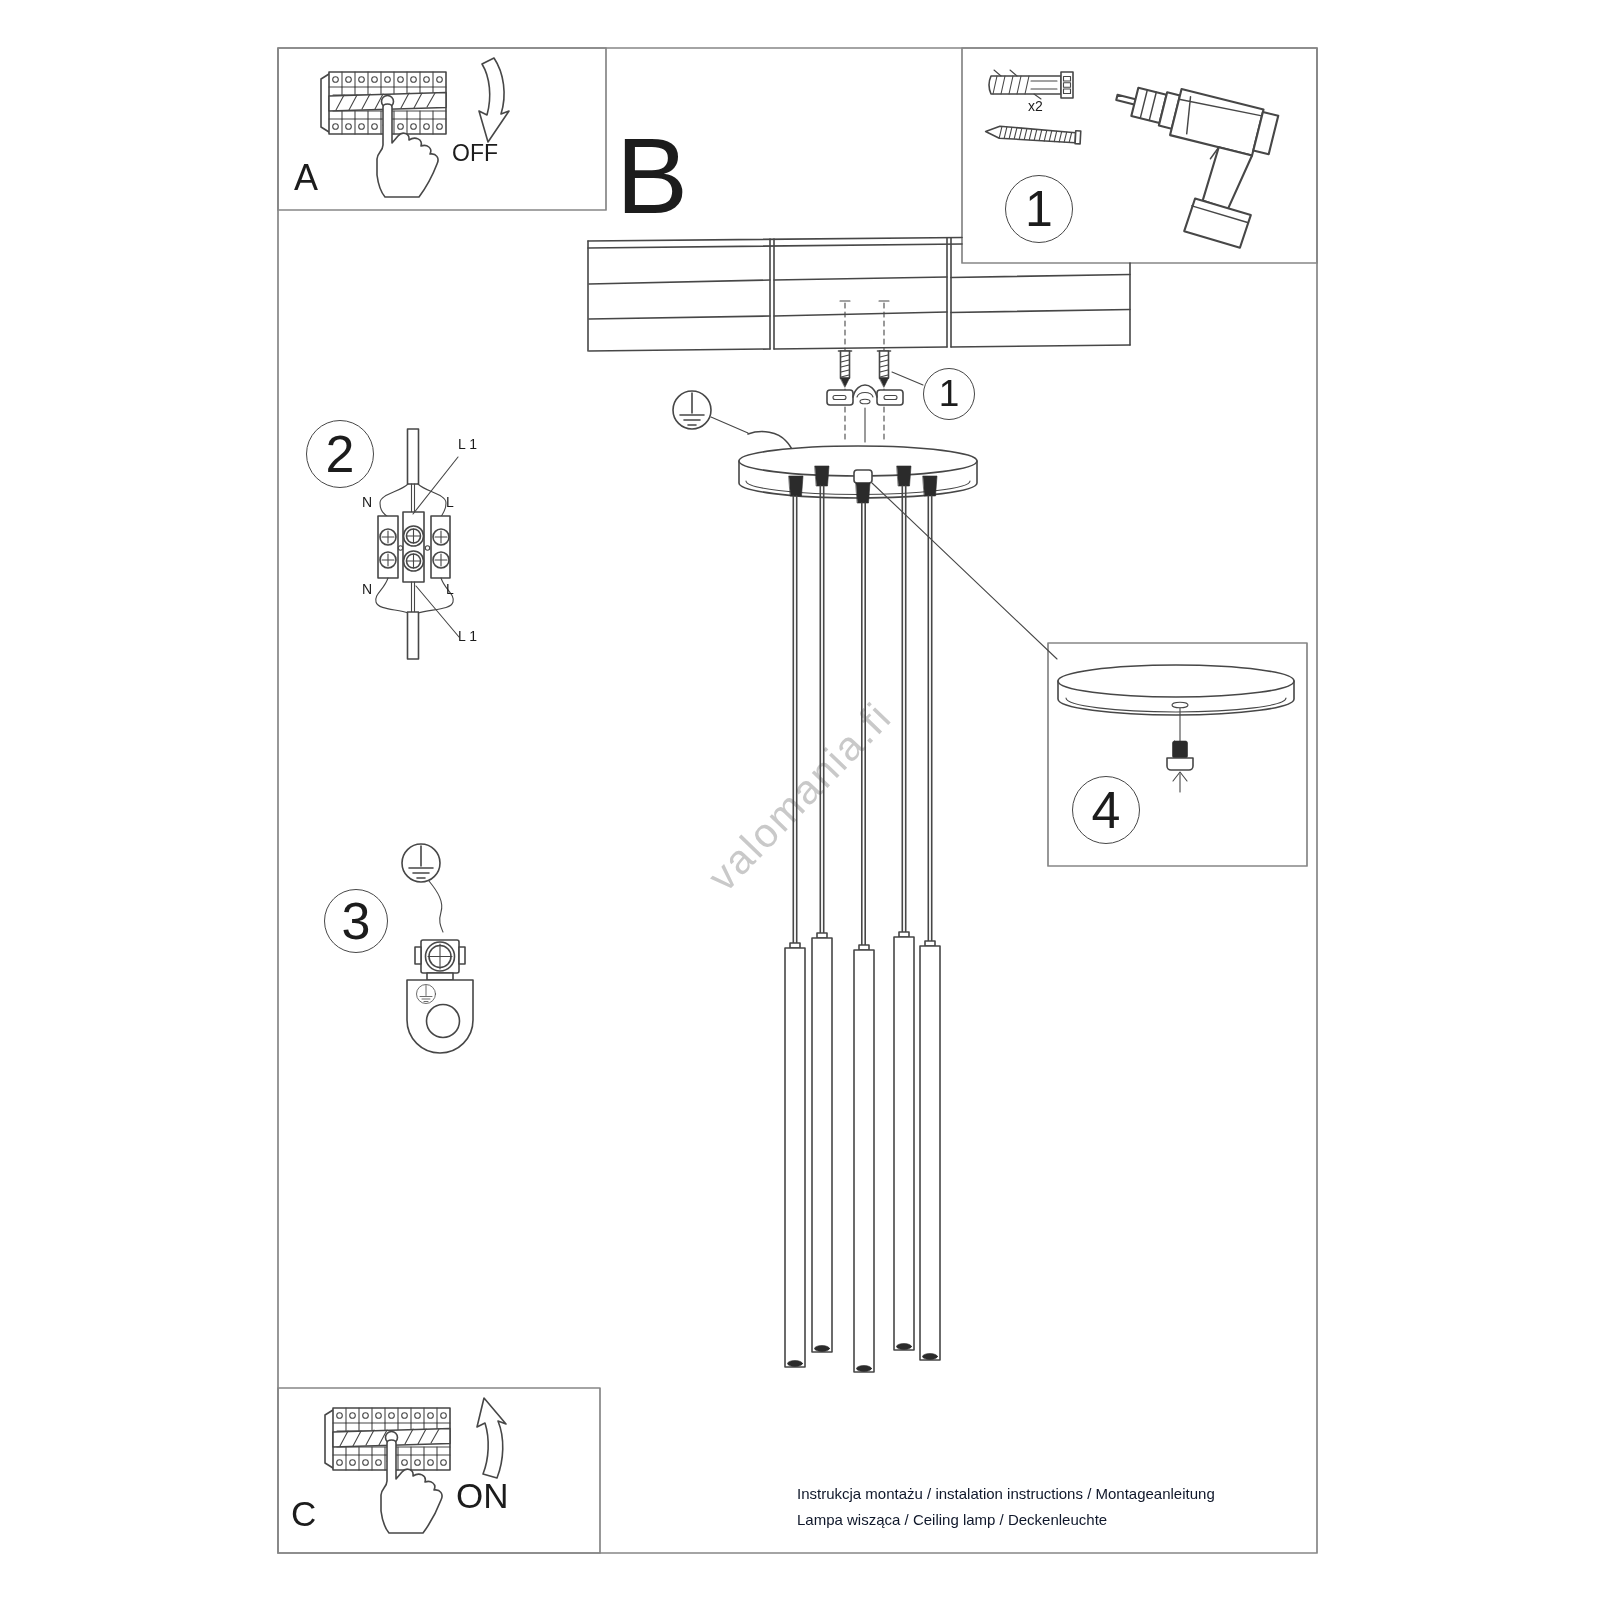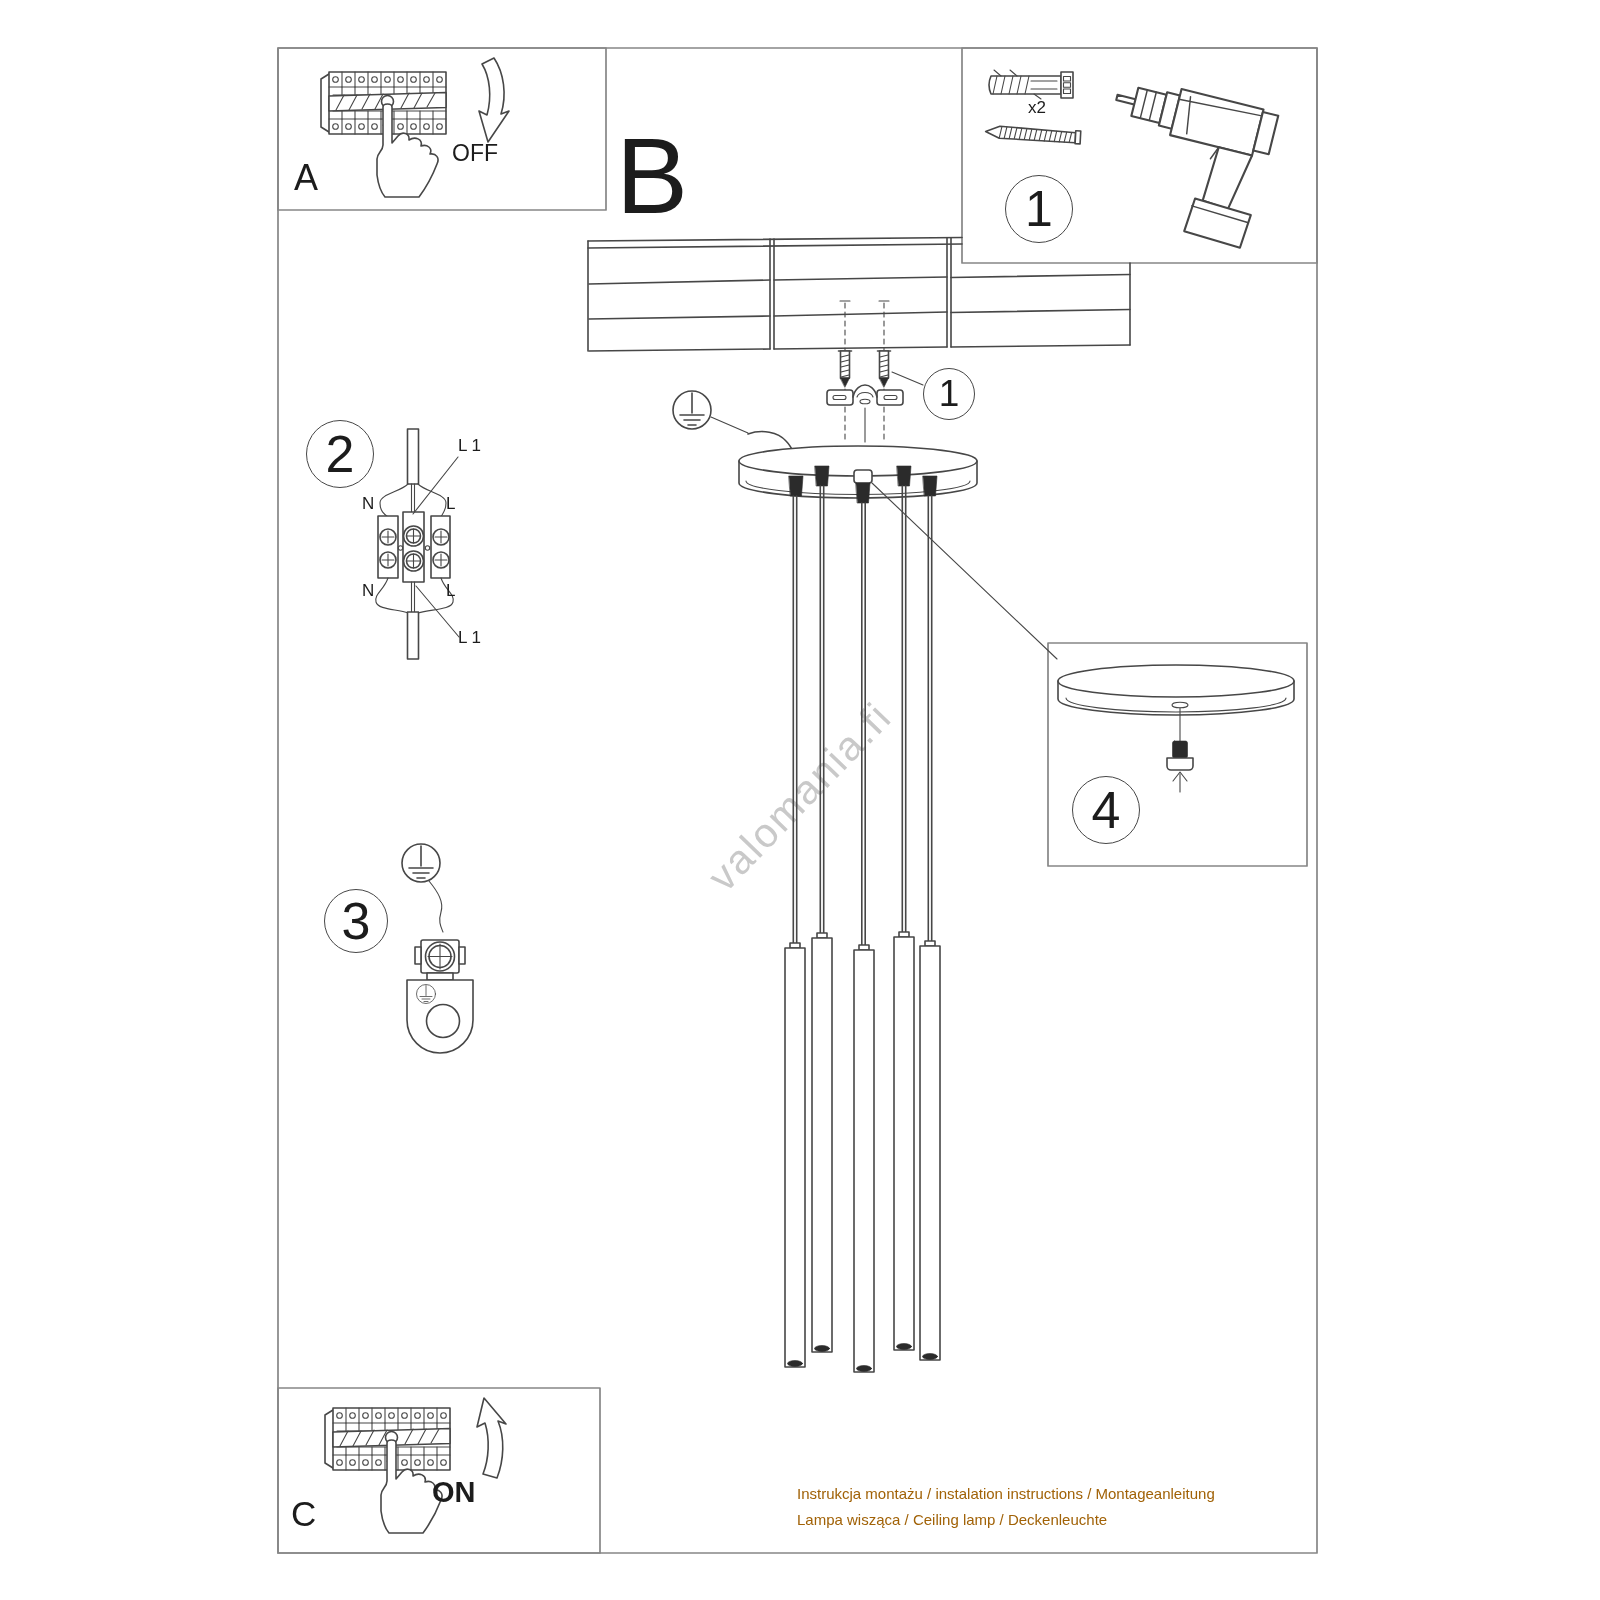--- a/index.html
+++ b/index.html
@@ -10,24 +10,24 @@
      stroke:#474747;stroke-width:1.6;fill:none;stroke-linecap:round;stroke-linejoin:round;}
   #art .bd{stroke:#868686;stroke-width:1.7;fill:none;}
   #art .wh{fill:#ffffff;}
   #art .dk{fill:#2b2b2b;stroke:#2b2b2b;stroke-width:.6;}
   #art .dash{stroke-dasharray:5,4;}
   #art .thin{stroke-width:1.1;}
   .lbl{position:absolute;z-index:3;white-space:pre;line-height:1;}
   .letter{font-size:36px;}
   .circnum{position:absolute;z-index:3;border:1.7px solid #474747;border-radius:50%;
            background:#fff;display:flex;align-items:center;justify-content:center;}
-  .small-lbl{font-size:17px;}
+  .small-lbl{font-size:14px;}
   #watermark{position:absolute;z-index:1;left:800px;top:797px;transform:translate(-50%,-50%) rotate(-46deg);
              font-size:41px;letter-spacing:2px;color:#c9c9c9;}
-  .footer-line{font-size:15px;color:#a16207;}
+  .footer-line{font-size:15px;color:#0f172a;}
 </style>
 </head>
 <body>
 
 <div id="sheet">
 
   <div id="watermark">valomania.fi</div>
 
   <svg id="art" width="1600" height="1600" viewBox="0 0 1600 1600">
 
@@ -317,18 +317,18 @@
 
   <div class="circnum" style="left:324px;top:889px;width:62px;height:62px;font-size:52px;">
       <span>3</span>
     </div>
 
   <div class="circnum" style="left:1072px;top:776px;width:66px;height:66px;font-size:52px;">
       <span>4</span>
     </div>
 
   <div class="lbl" style="left:291px;top:1496px;font-size:35px;">C</div>
-  <div class="lbl" style="left:432px;top:1478px;font-size:29px;font-weight:bold;">ON</div>
+  <div class="lbl" style="left:456px;top:1478px;font-size:35px;">ON</div>
 
   <div class="lbl footer-line" style="left:797px;top:1486px;">Instrukcja montażu / instalation instructions / Montageanleitung</div>
   <div class="lbl footer-line" style="left:797px;top:1512px;">Lampa wisząca / Ceiling lamp / Deckenleuchte</div>
 
 </div>
 
 </body></html>

